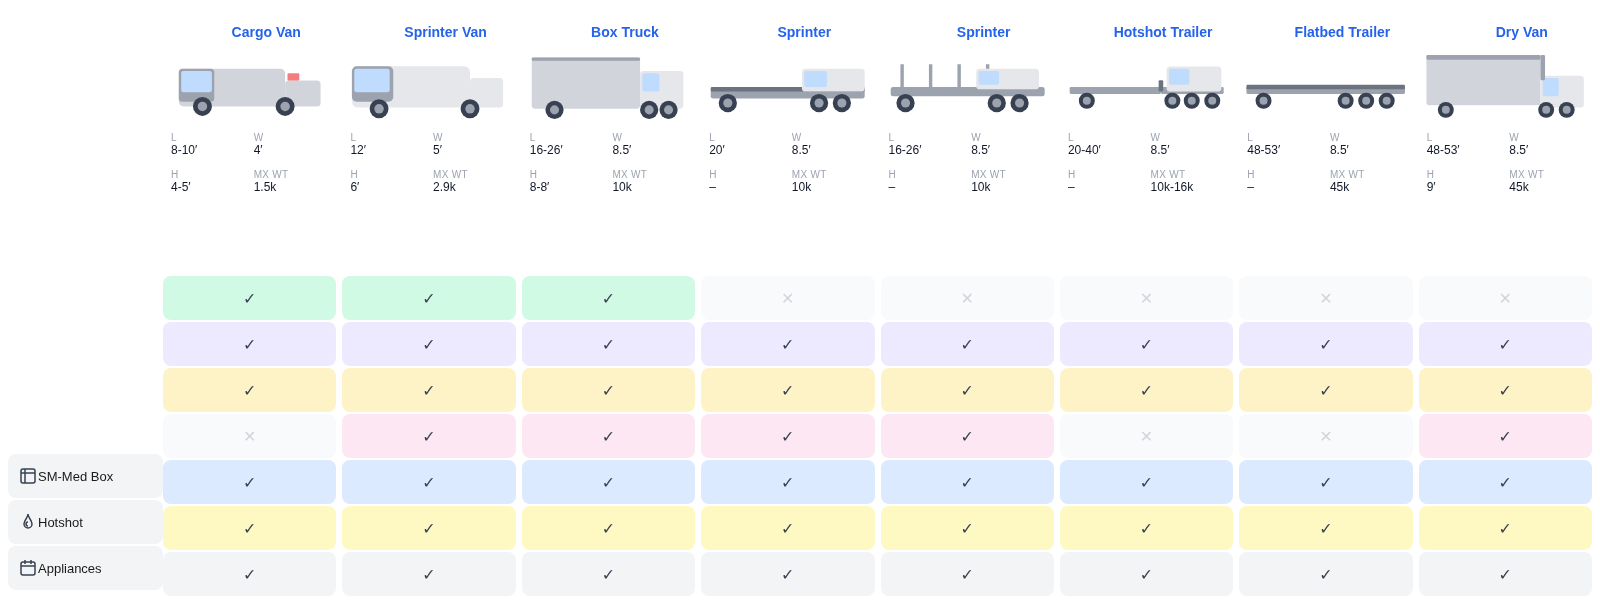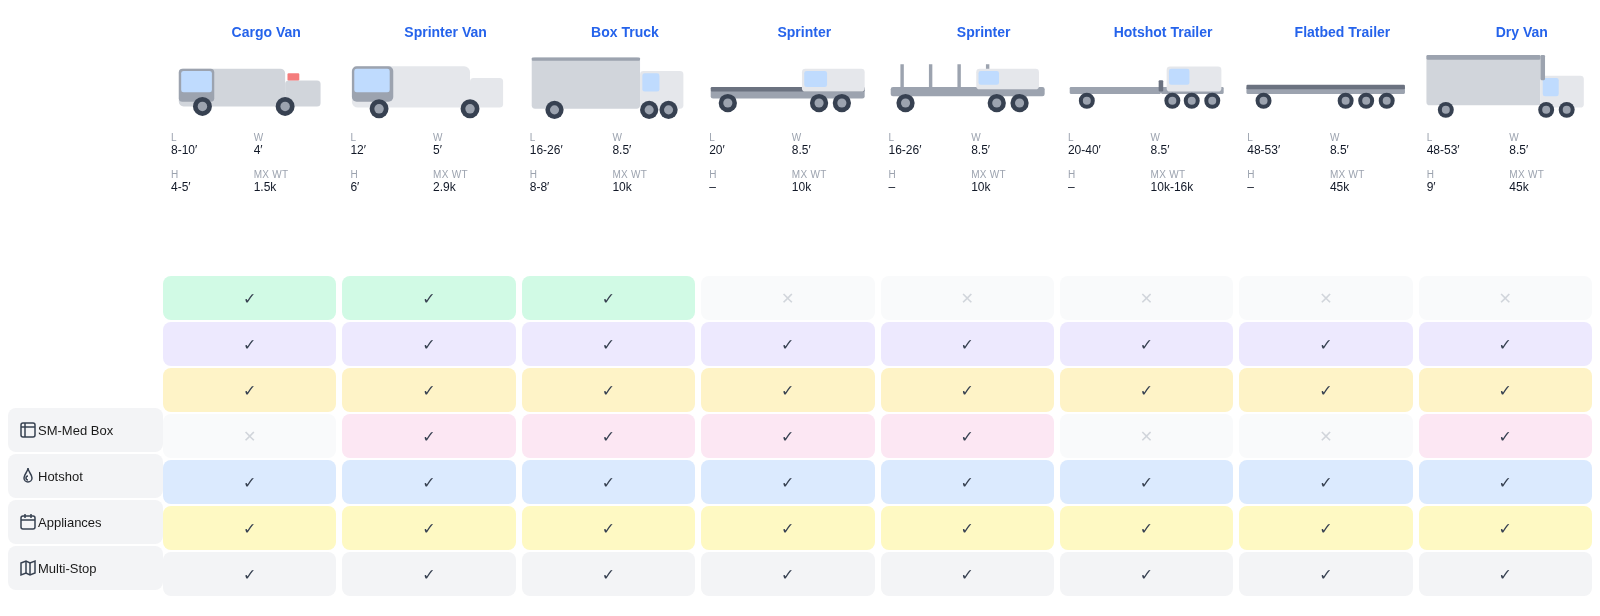--- a/index.html
+++ b/index.html
@@ -156,29 +156,20 @@
   </div>
         <div class="sidebar-item">
     <span class="icon">
             <svg viewBox="0 0 20 20" fill="none" stroke="#374151" stroke-width="1.5" xmlns="http://www.w3.org/2000/svg">
     <rect x="3" y="4" width="14" height="13" rx="2"></rect>
     <path d="M3 8h14M7 2v4M13 2v4"></path>
   </svg>
           </span>
     <span class="sidebar-label">Appliances</span>
   </div>
-        <div class="sidebar-item">
-    <span class="icon">
-            <svg viewBox="0 0 20 20" fill="none" stroke="#374151" stroke-width="1.5" xmlns="http://www.w3.org/2000/svg">
-    <path d="M3 5l5-2 4 2 5-2v12l-5 2-4-2-5 2V5z"></path>
-    <path d="M8 3v12M12 5v12"></path>
-  </svg>
-          </span>
-    <span class="sidebar-label">Multi-Stop</span>
-  </div>
       </div>
   </div>
 
   <div class="vehicles-area" id="vehicles-area">
   <div class="vehicle-col">
         <div class="vehicle-header">
     <div class="vehicle-title">Cargo Van</div>
     <div class="vehicle-img-area">
       <svg viewBox="0 0 140 65" xmlns="http://www.w3.org/2000/svg">
     <rect x="10" y="20" width="90" height="32" rx="4" fill="#d1d5db"></rect>

